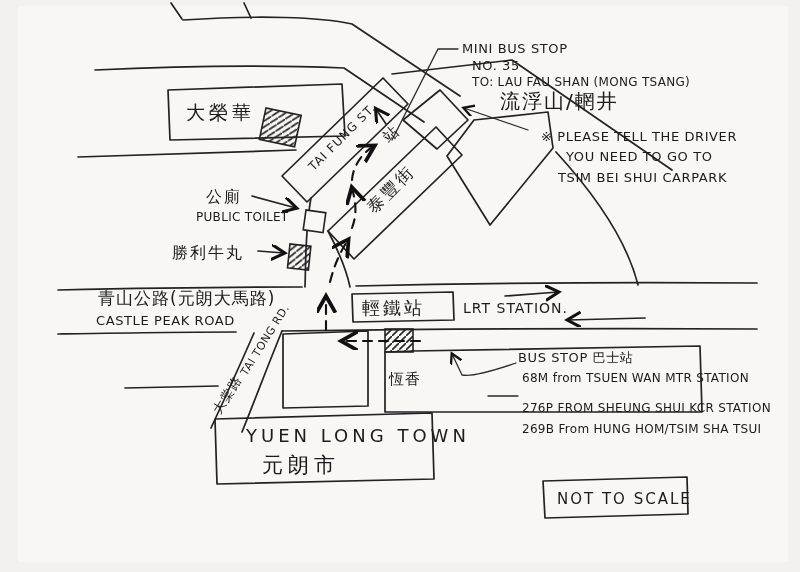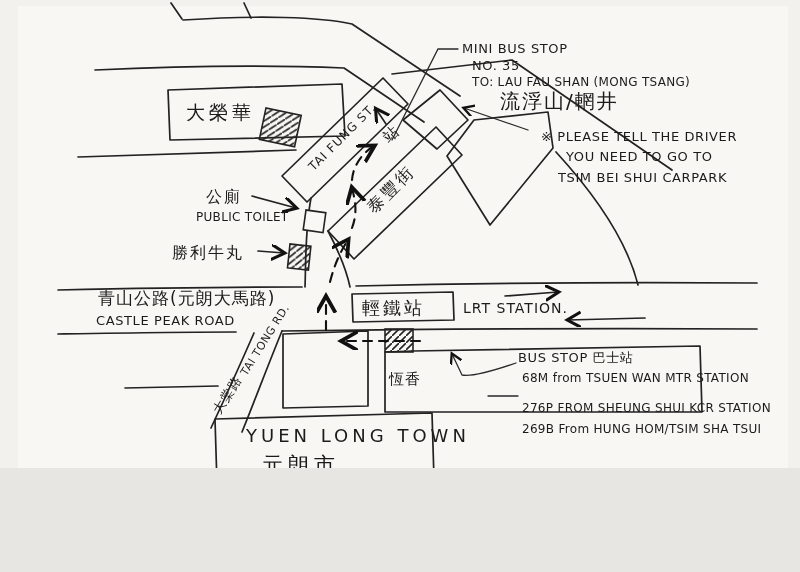--- a/index.html
+++ b/index.html
@@ -1,16 +1,16 @@
 <!DOCTYPE html>
 <html><head>
 <meta charset="utf-8">
 <style>
   html,body{margin:0;padding:0;background:#e8e6e2;}
-  .page{position:relative;width:800px;height:468px;background:#d946ef;overflow:hidden;
+  .page{position:relative;width:800px;height:572px;background:#d946ef;overflow:hidden;
         font-family:"DejaVu Sans","Liberation Sans",sans-serif;}
   svg{display:block;}
   .ink{stroke:#222;fill:none;stroke-width:1.7;stroke-linecap:round;stroke-linejoin:round;}
   .ink-thin{stroke:#2a2a2a;fill:none;stroke-width:1.3;stroke-linecap:round;}
   .route{stroke:#111;fill:none;stroke-width:2.1;stroke-dasharray:9 7;stroke-linecap:round;}
   .hatch{fill:url(#hatchpat);stroke:#222;stroke-width:1.6;}
   .openbox{fill:#f9f8f5;stroke:#222;stroke-width:1.6;}
   text{fill:#1b1b1b;}
   .t-en{font-size:13px;letter-spacing:0.6px;}
   .t-en-s{font-size:12px;letter-spacing:0.3px;}

